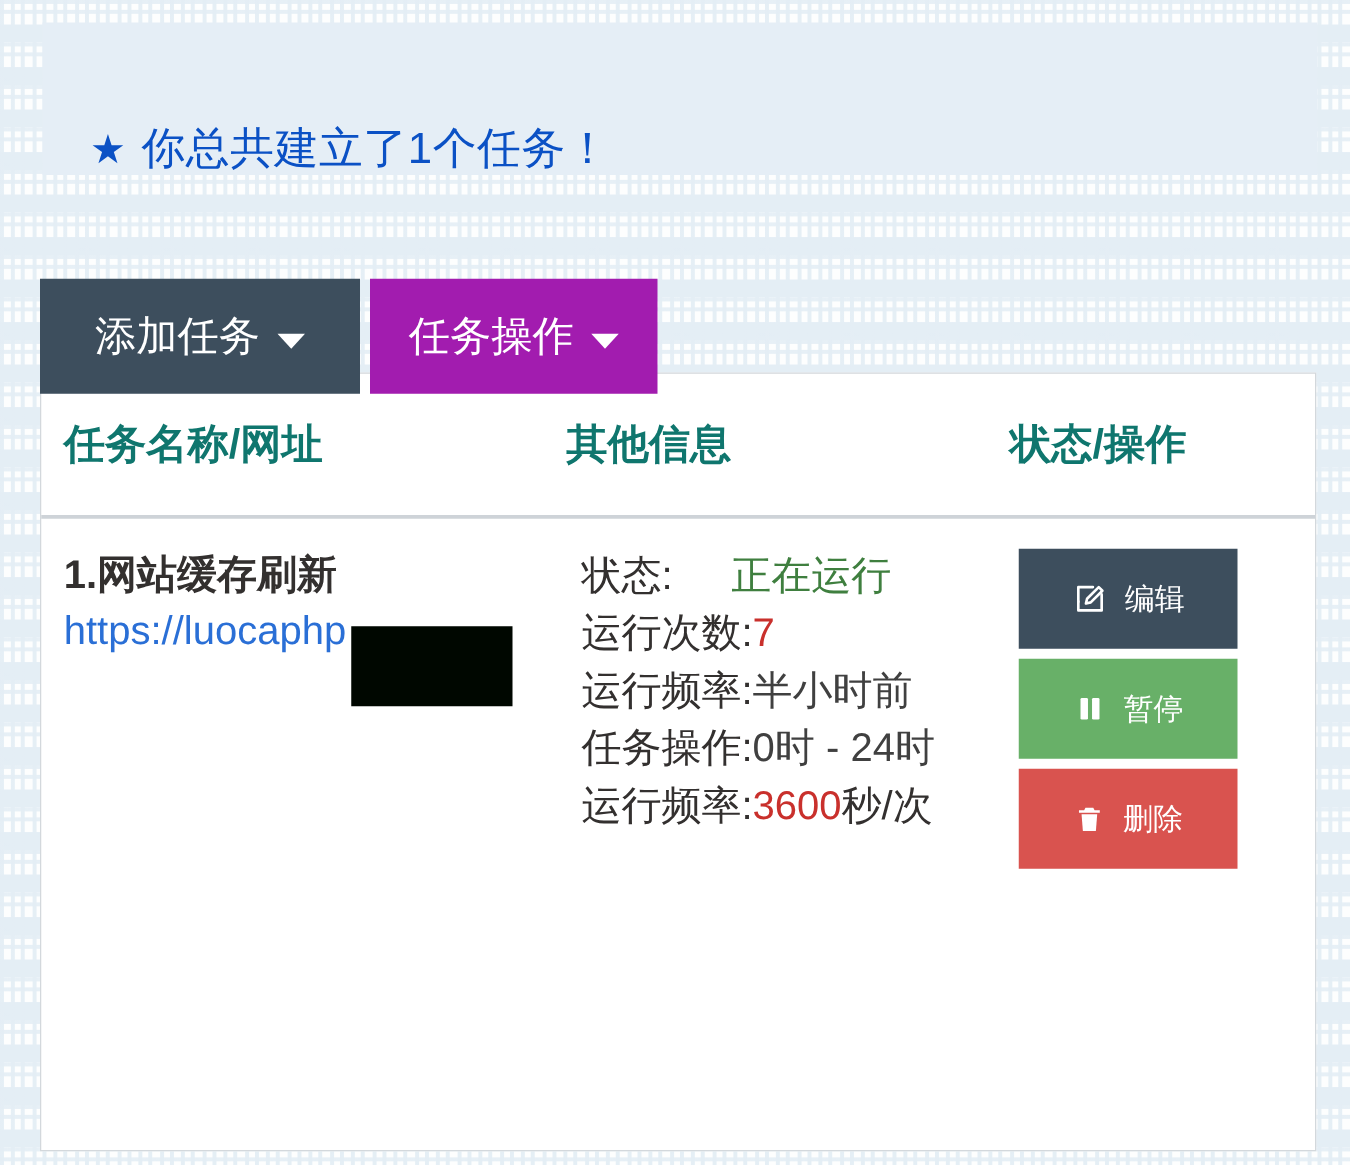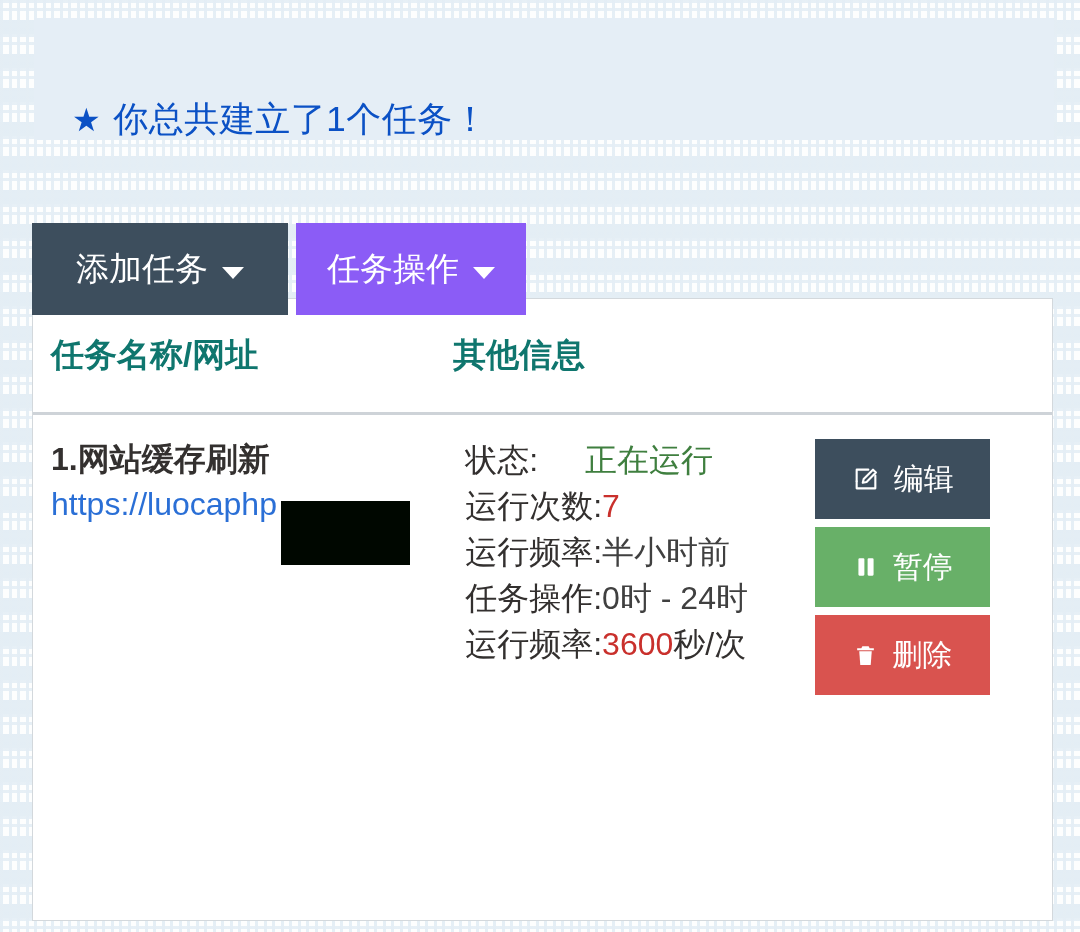--- a/index.html
+++ b/index.html
@@ -101,21 +101,21 @@
     color: #ffffff;
     font-family: "Liberation Sans", "DejaVu Sans", sans-serif;
     cursor: pointer;
     height: 92px;
     box-sizing: border-box;
     padding: 0 26px;
     white-space: nowrap;
     margin-top: 16px;
   }
   #btn-add-task { background: #3d4e5d; min-width: 256px; }
-  #btn-task-ops { background: #8b5cf6; min-width: 230px; }
+  #btn-task-ops { background: #a21caf; min-width: 230px; }
   .caret {
     display: inline-block;
     margin-left: 14px;
     width: 0; height: 0;
     border-left: 11px solid transparent;
     border-right: 11px solid transparent;
     border-top: 12px solid #ffffff;
     position: relative;
     top: 4px;
   }
@@ -192,21 +192,21 @@
     display: flex;
     flex-direction: column;
     gap: 8px;
     padding-top: 2px;
   }
   .act-btn {
     width: 175px;
     height: 80px;
     border: 0;
     color: #ffffff;
-    font-size: 30px;
+    font-size: 24px;
     font-family: "Liberation Sans", "DejaVu Sans", sans-serif;
     display: flex;
     align-items: center;
     justify-content: center;
     gap: 14px;
     cursor: pointer;
     box-sizing: border-box;
   }
   #act-edit   { background: #3d4e5d; }
   #act-pause  { background: #68b068; }
@@ -233,20 +233,21 @@
     <span>任务操作</span>
     <span class="caret"></span>
   </button>
 </div>
 
 <div id="task-panel">
 
   <div id="table-header">
     <div class="th col-1">任务名称/网址</div>
     <div class="th col-2">其他信息</div>
+    <div class="th col-3">状态/操作</div>
   </div>
 
   <div id="table-body">
 
     <div class="col-1">
       <div class="task-title">1.网站缓存刷新</div>
       <a class="task-url" href="#"><span>https://luoca</span><span>php</span></a>
     </div>
 
     <div class="col-2">

